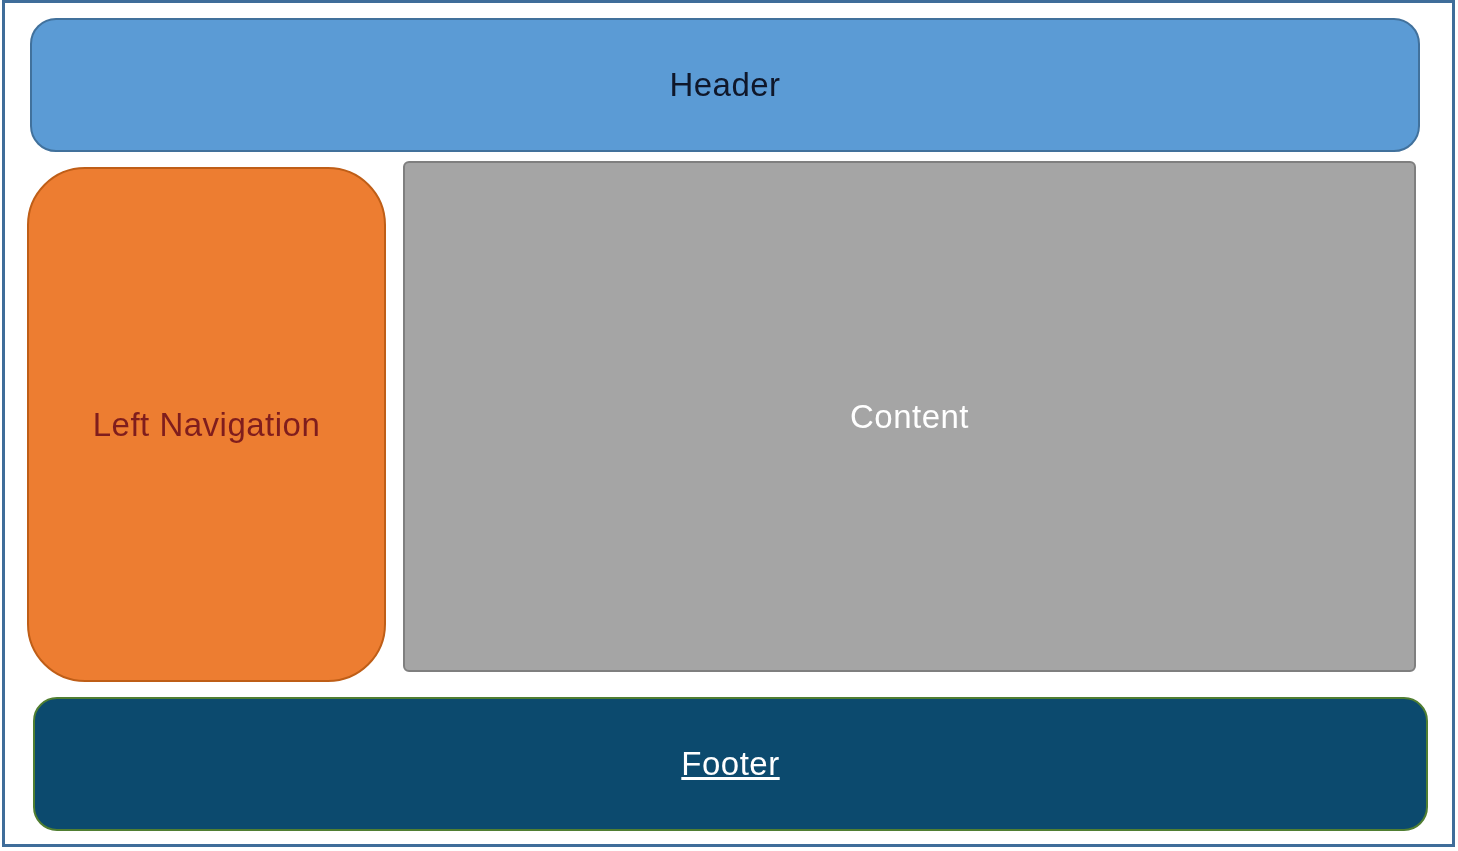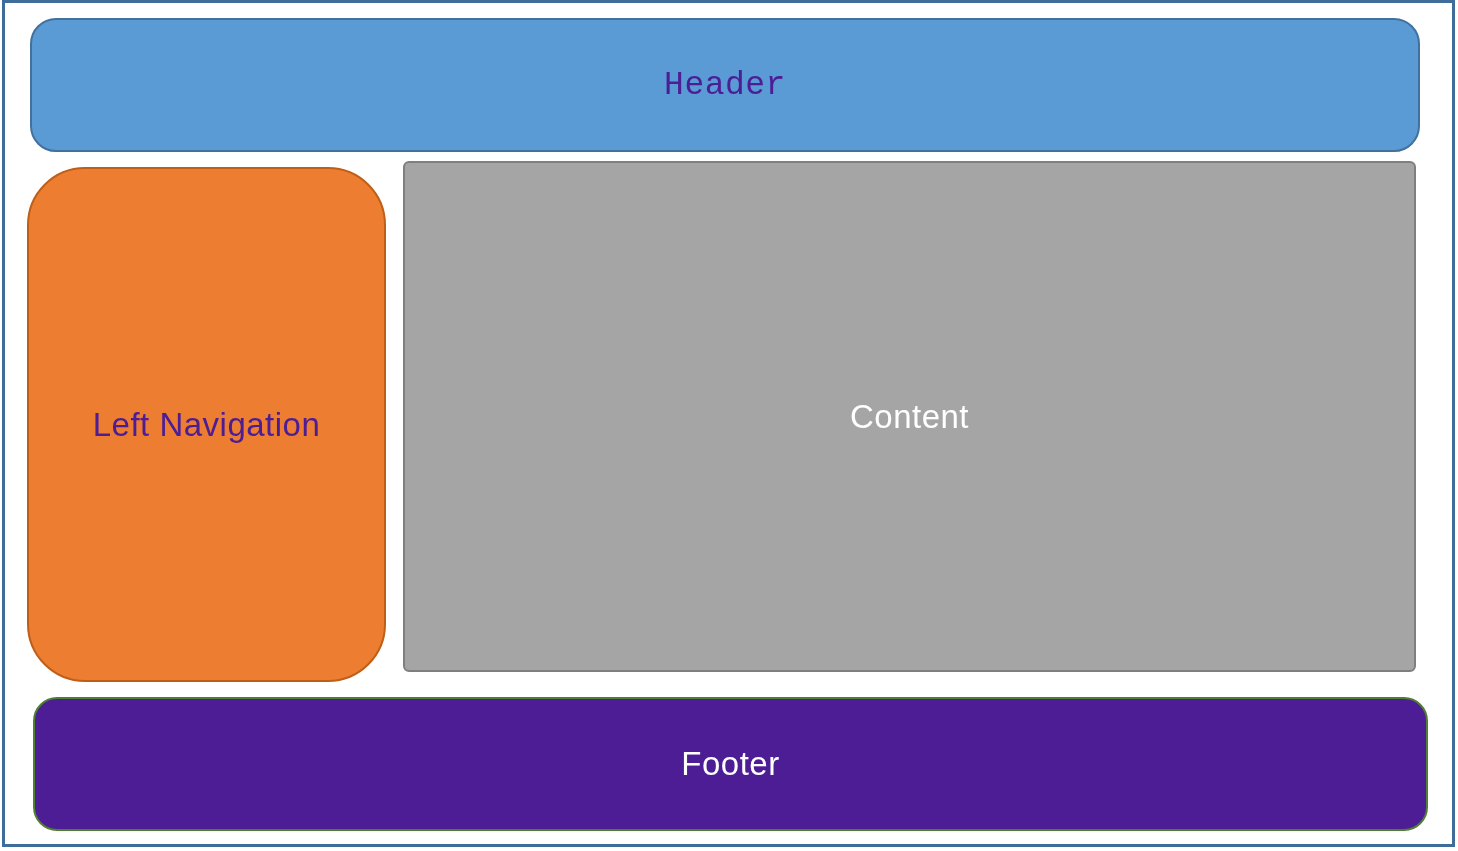--- a/index.html
+++ b/index.html
@@ -69,29 +69,29 @@
     user-select: none;
   }
 </style>
 </head>
 <body>
 
 <div class="canvas">
 
   <div class="page-frame" style="border-color: rgb(63, 109, 154);"></div>
 
-  <div class="block block-header" style="background-color: rgb(91, 155, 213); border-color: rgb(65, 113, 156); color: #4c1d95; font-family: Liberation Mono, monospace;">
+  <div class="block block-header" style="background-color: rgb(91, 155, 213); border-color: rgb(65, 113, 156); color: #0f172a;">
     <span class="block-label">Header</span>
   </div>
 
-  <div class="block block-leftnav" style="background-color: rgb(237, 125, 49); border-color: rgb(191, 94, 23); color: #4c1d95;">
+  <div class="block block-leftnav" style="background-color: rgb(237, 125, 49); border-color: rgb(191, 94, 23); color: #7f1d1d;">
     <span class="block-label">Left Navigation</span>
   </div>
 
   <div class="block block-content" style="background-color: rgb(165, 165, 165); border-color: rgb(127, 127, 127); color: rgb(255, 255, 255);">
     <span class="block-label">Content</span>
   </div>
 
-  <div class="block block-footer" style="background-color: #4c1d95; border-color: rgb(80, 126, 50); color: rgb(255, 255, 255);">
+  <div class="block block-footer" style="background-color: #0c4a6e; border-color: rgb(80, 126, 50); color: rgb(255, 255, 255); text-decoration: underline;">
     <span class="block-label">Footer</span>
   </div>
 
 </div>
 
 </body></html>

